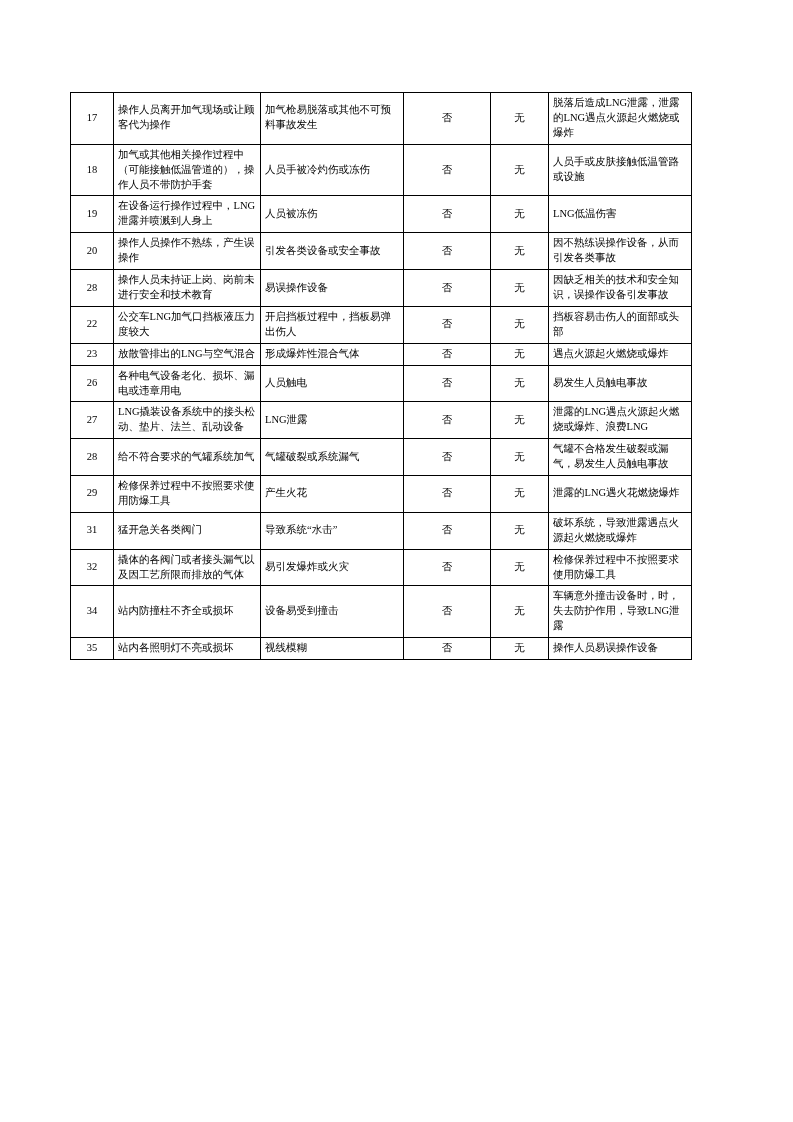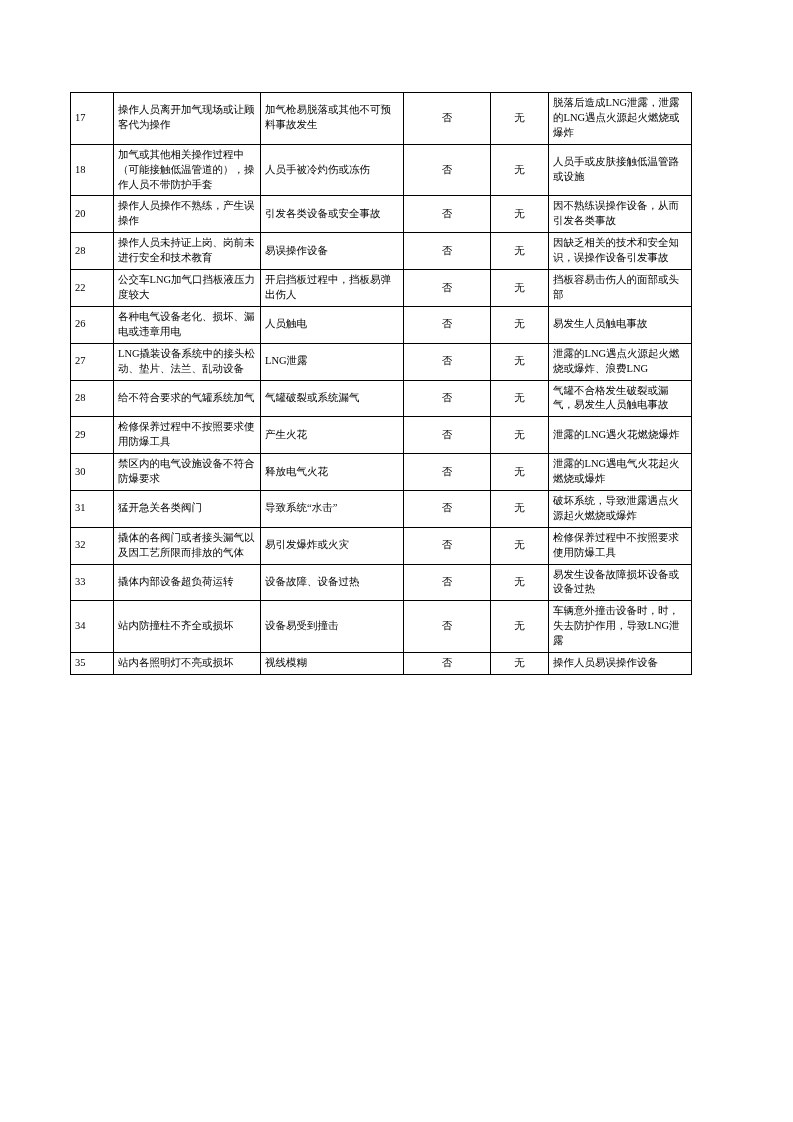--- a/index.html
+++ b/index.html
@@ -41,20 +41,21 @@
   }
   
   col.c-no    { width: 43px; }
   col.c-desc  { width: 147px; }
   col.c-conseq{ width: 143px; }
   col.c-q1    { width: 87px; }
   col.c-q2    { width: 58px; }
   col.c-result{ width: 143px; }
 
   td.cell-no {
+    text-align: center;
     font-family: "Liberation Serif", "DejaVu Serif", serif;
     font-size: 11px;
   }
   td.cell-desc, td.cell-conseq, td.cell-result {
     text-align: left;
   }
   td.cell-q1, td.cell-q2 {
     text-align: center;
   }
 </style>
@@ -83,20 +84,28 @@
           </tr>
           <tr>
             <td class="cell-no">18</td>
             <td class="cell-desc">加气或其他相关操作过程中（可能接触低温管道的），操作人员不带防护手套</td>
             <td class="cell-conseq">人员手被冷灼伤或冻伤</td>
             <td class="cell-q1">否</td>
             <td class="cell-q2">无</td>
             <td class="cell-result">人员手或皮肤接触低温管路或设施</td>
           </tr>
           <tr>
+            <td class="cell-no">19</td>
+            <td class="cell-desc">在设备运行操作过程中，LNG泄露并喷溅到人身上</td>
+            <td class="cell-conseq">人员被冻伤</td>
+            <td class="cell-q1">否</td>
+            <td class="cell-q2">无</td>
+            <td class="cell-result">LNG低温伤害</td>
+          </tr>
+          <tr>
             <td class="cell-no">20</td>
             <td class="cell-desc">操作人员操作不熟练，产生误操作</td>
             <td class="cell-conseq">引发各类设备或安全事故</td>
             <td class="cell-q1">否</td>
             <td class="cell-q2">无</td>
             <td class="cell-result">因不熟练误操作设备，从而引发各类事故</td>
           </tr>
           <tr>
             <td class="cell-no">28</td>
             <td class="cell-desc">操作人员未持证上岗、岗前未进行安全和技术教育</td>
@@ -107,20 +116,28 @@
           </tr>
           <tr>
             <td class="cell-no">22</td>
             <td class="cell-desc">公交车LNG加气口挡板液压力度较大</td>
             <td class="cell-conseq">开启挡板过程中，挡板易弹出伤人</td>
             <td class="cell-q1">否</td>
             <td class="cell-q2">无</td>
             <td class="cell-result">挡板容易击伤人的面部或头部</td>
           </tr>
           <tr>
+            <td class="cell-no">23</td>
+            <td class="cell-desc">放散管排出的LNG与空气混合</td>
+            <td class="cell-conseq">形成爆炸性混合气体</td>
+            <td class="cell-q1">否</td>
+            <td class="cell-q2">无</td>
+            <td class="cell-result">遇点火源起火燃烧或爆炸</td>
+          </tr>
+          <tr>
             <td class="cell-no">26</td>
             <td class="cell-desc">各种电气设备老化、损坏、漏电或违章用电</td>
             <td class="cell-conseq">人员触电</td>
             <td class="cell-q1">否</td>
             <td class="cell-q2">无</td>
             <td class="cell-result">易发生人员触电事故</td>
           </tr>
           <tr>
             <td class="cell-no">27</td>
             <td class="cell-desc">LNG撬装设备系统中的接头松动、垫片、法兰、乱动设备</td>
@@ -139,50 +156,34 @@
           </tr>
           <tr>
             <td class="cell-no">29</td>
             <td class="cell-desc">检修保养过程中不按照要求使用防爆工具</td>
             <td class="cell-conseq">产生火花</td>
             <td class="cell-q1">否</td>
             <td class="cell-q2">无</td>
             <td class="cell-result">泄露的LNG遇火花燃烧爆炸</td>
           </tr>
           <tr>
-            <td class="cell-no">30</td>
-            <td class="cell-desc">禁区内的电气设施设备不符合防爆要求</td>
-            <td class="cell-conseq">释放电气火花</td>
-            <td class="cell-q1">否</td>
-            <td class="cell-q2">无</td>
-            <td class="cell-result">泄露的LNG遇电气火花起火燃烧或爆炸</td>
-          </tr>
-          <tr>
             <td class="cell-no">31</td>
             <td class="cell-desc">猛开急关各类阀门</td>
             <td class="cell-conseq">导致系统“水击”</td>
             <td class="cell-q1">否</td>
             <td class="cell-q2">无</td>
             <td class="cell-result">破坏系统，导致泄露遇点火源起火燃烧或爆炸</td>
           </tr>
           <tr>
             <td class="cell-no">32</td>
             <td class="cell-desc">撬体的各阀门或者接头漏气以及因工艺所限而排放的气体</td>
             <td class="cell-conseq">易引发爆炸或火灾</td>
             <td class="cell-q1">否</td>
             <td class="cell-q2">无</td>
             <td class="cell-result">检修保养过程中不按照要求使用防爆工具</td>
-          </tr>
-          <tr>
-            <td class="cell-no">33</td>
-            <td class="cell-desc">撬体内部设备超负荷运转</td>
-            <td class="cell-conseq">设备故障、设备过热</td>
-            <td class="cell-q1">否</td>
-            <td class="cell-q2">无</td>
-            <td class="cell-result">易发生设备故障损坏设备或设备过热</td>
           </tr>
           <tr>
             <td class="cell-no">34</td>
             <td class="cell-desc">站内防撞柱不齐全或损坏</td>
             <td class="cell-conseq">设备易受到撞击</td>
             <td class="cell-q1">否</td>
             <td class="cell-q2">无</td>
             <td class="cell-result">车辆意外撞击设备时，时，失去防护作用，导致LNG泄露</td>
           </tr>
           <tr>

